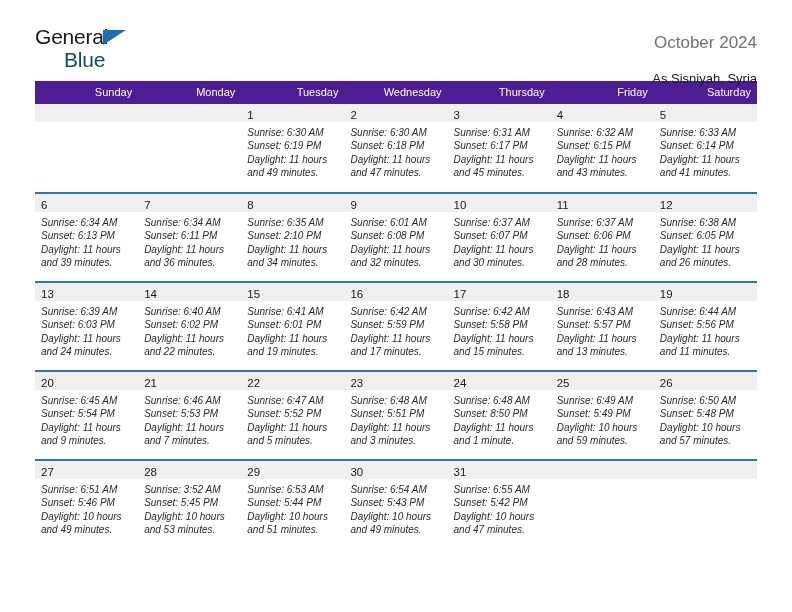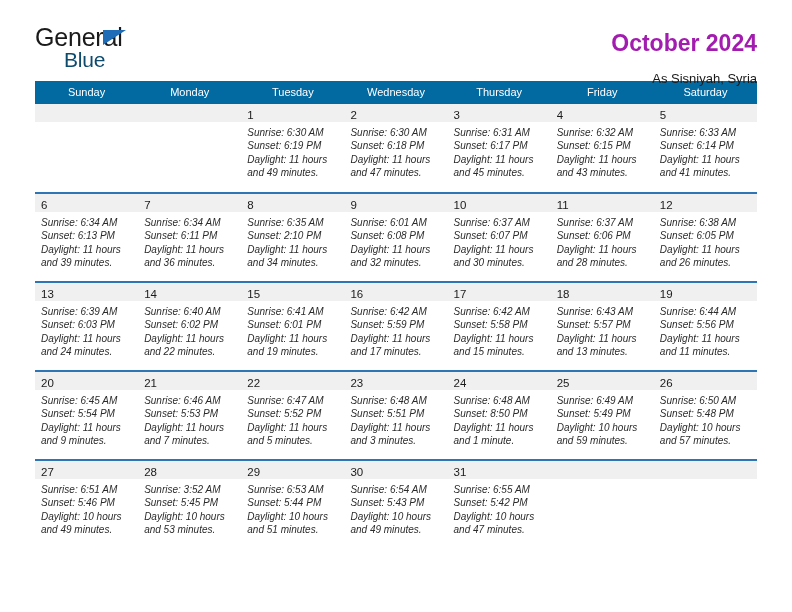--- a/index.html
+++ b/index.html
@@ -27,21 +27,21 @@
     height: 72px;
     padding-top: 26px;
   }
 
   .logo {
     position: relative;
     width: 150px;
     height: 46px;
   }
   .logo-general {
-    font-size: 25px;
+    font-size: 21px;
     color: #1a1a1a;
     letter-spacing: -0.2px;
     line-height: 22px;
     display: block;
   }
   .logo-blue {
     font-size: 21px;
     color: #0c4a6e;
     letter-spacing: -0.2px;
     line-height: 22px;
@@ -54,46 +54,46 @@
     left: 68px;
     top: 4px;
     width: 0;
     height: 0;
     border-left: 23px solid #1e6bb8;
     border-bottom: 15px solid transparent;
   }
 
   .title-block { text-align: right; padding-top: 2px; }
   .cal-title {
-    font-size: 23px;
-    font-weight: bold;
-    color: #a21caf;
+    font-size: 17px;
+    font-weight: normal;
+    color: #737373;
     line-height: 30px;
   }
   .cal-subtitle {
     font-size: 13px;
     color: #1a1a1a;
     line-height: 20px;
     margin-top: 11px;
   }
 
   
   .calendar {
     width: 722px;
     border-collapse: collapse;
     table-layout: fixed;
     margin-top: 9px;
   }
 
   .calendar th {
-    background: #0369a1;
+    background: #4c1d95;
     color: #ffffff;
     font-size: 11px;
     font-weight: normal;
-    text-align: center;
+    text-align: right;
     padding: 5px 6px 6px 6px;
     height: 21px;
   }
 
   .calendar td {
     vertical-align: top;
     padding: 0;
     border-top: 2px solid #2e75b6;
     height: 89px;
     background: #ffffff;

